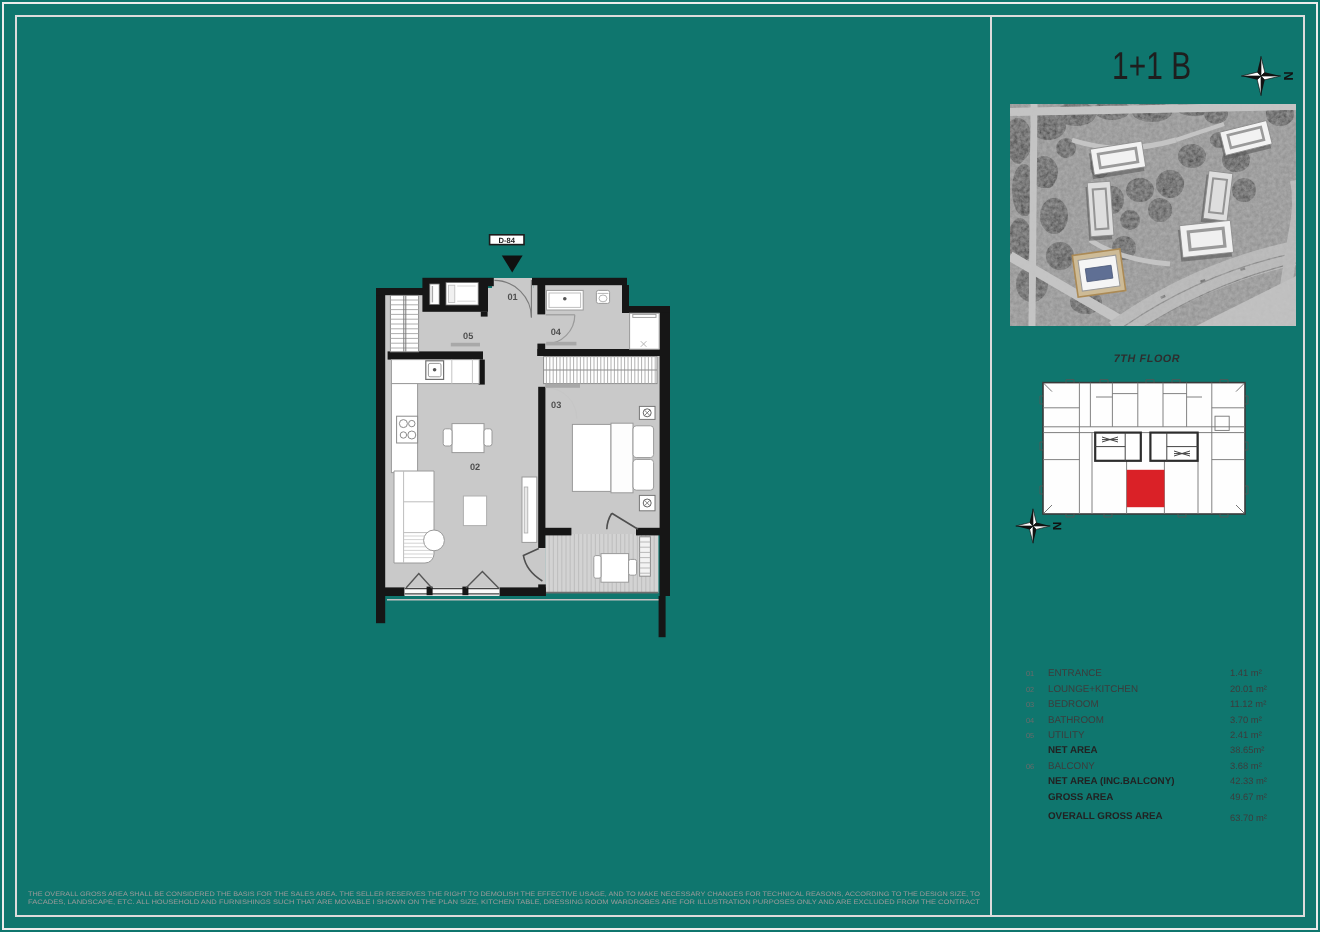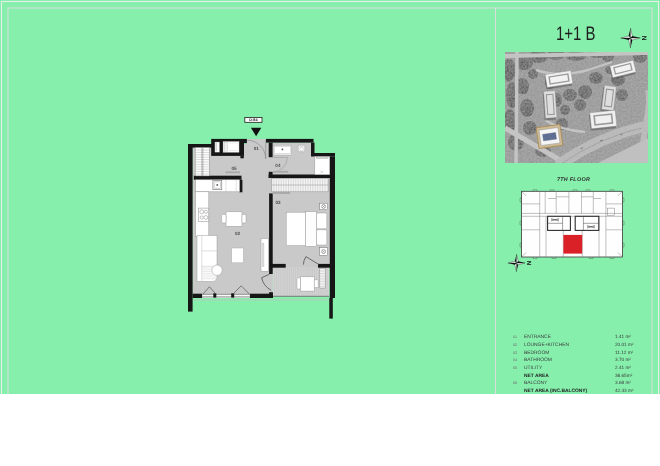--- a/index.html
+++ b/index.html
@@ -1,17 +1,17 @@
 <!DOCTYPE html>
 <html><head>
 <meta charset="utf-8">
 <style>
   html,body{margin:0;padding:0;width:660px;height:466px;background:#ffffff;
     font-family:"Liberation Sans", sans-serif;}
-  #page{position:relative;width:660px;height:394px;overflow:hidden;background:#86efac;}
+  #page{position:relative;width:660px;height:466px;overflow:hidden;background:#0f766e;}
   svg{position:absolute;left:0;top:0;}
 </style>
 </head>
 <body>
 <div id="page">
 <svg width="660" height="466" viewBox="0 0 660 466" xmlns="http://www.w3.org/2000/svg" font-family="Liberation Sans, sans-serif" shape-rendering="auto" text-rendering="geometricPrecision">
 <defs>
   <filter id="sat-noise" x="0" y="0" width="100%" height="100%">
     <feTurbulence type="fractalNoise" baseFrequency="0.55" numOctaves="3" seed="7" result="n"></feTurbulence>
     <feColorMatrix in="n" type="matrix" values="0 0 0 0 0.58  0 0 0 0 0.58  0 0 0 0 0.58  0 0 0 0.5 0"></feColorMatrix>

